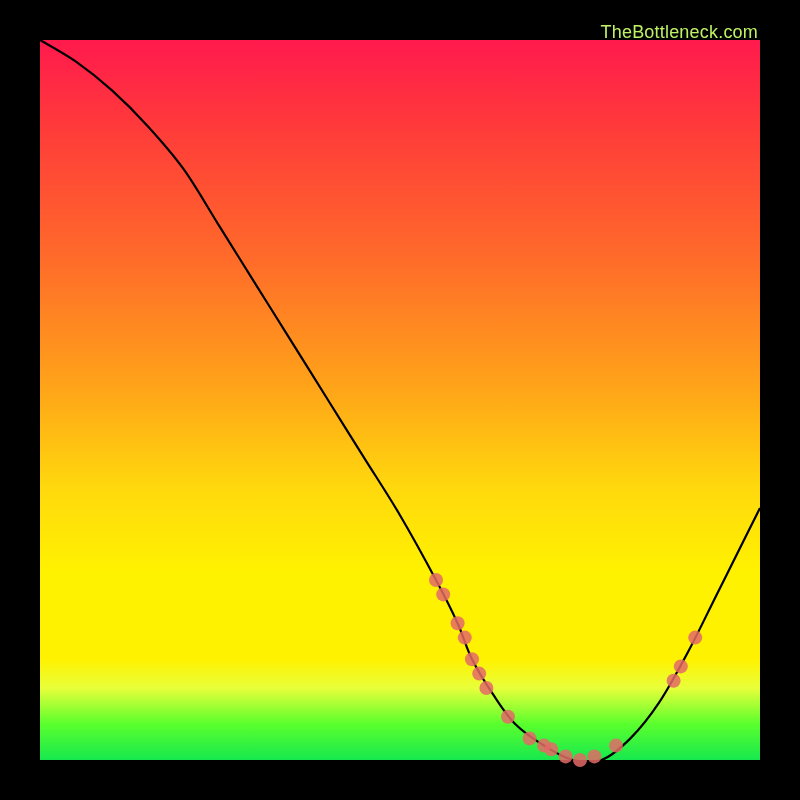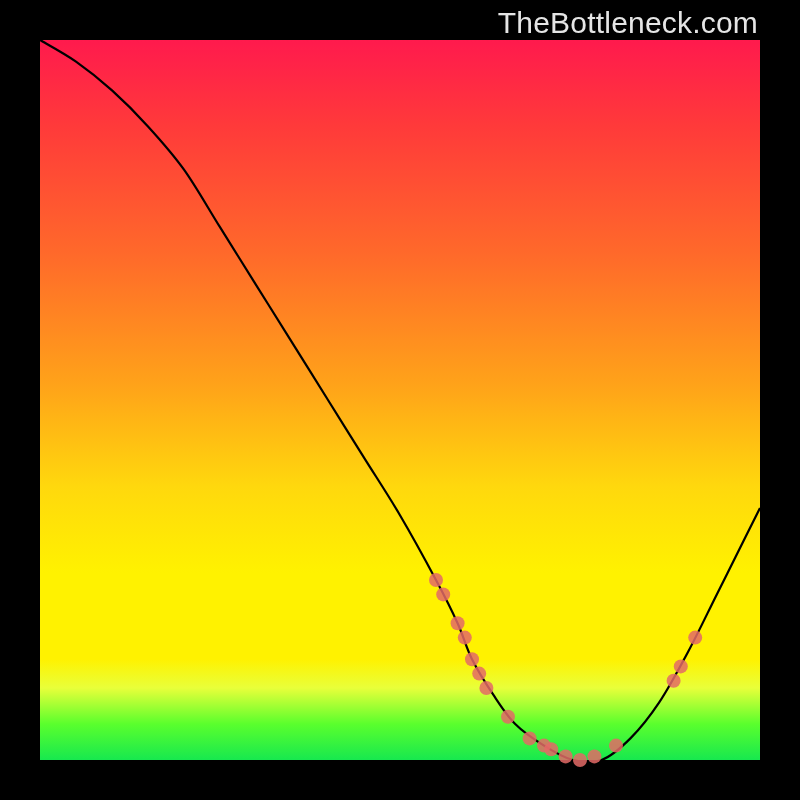--- a/index.html
+++ b/index.html
@@ -35,24 +35,24 @@
       #fff200 74%,
       #fff200 86%,
       #e8ff3a 90%,
       #5aff2d 95%,
       #17e84f 100%
     );
   }
   .attribution {
     position: absolute;
     right: 42px;
-    top: 6px;
-    color: #e5e5e5;
+    top: 22px;
+    color: #bef264;
     font-family: Arial, Helvetica, sans-serif;
-    font-size: 30px;
+    font-size: 18px;
     letter-spacing: 0.2px;
   }
   svg.curve {
     position: absolute;
     left: 0;
     top: 0;
     width: 720px;
     height: 720px;
     overflow: visible;
   }

